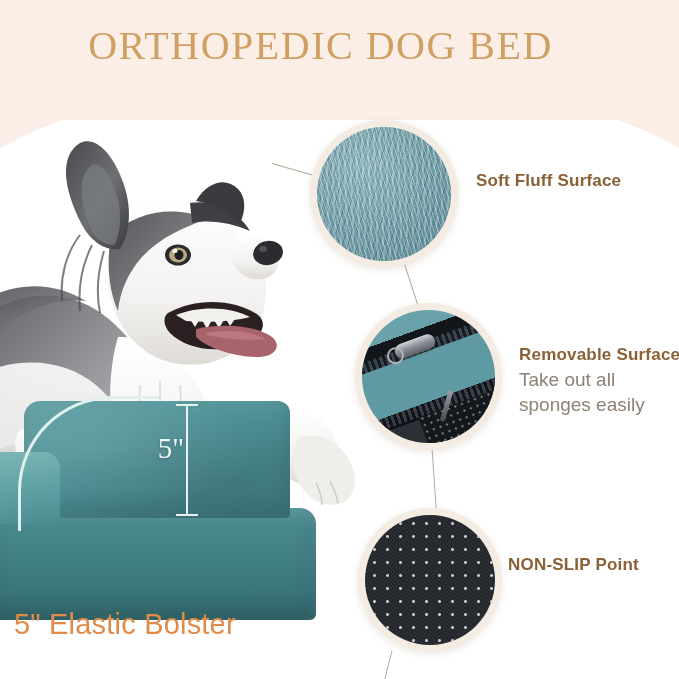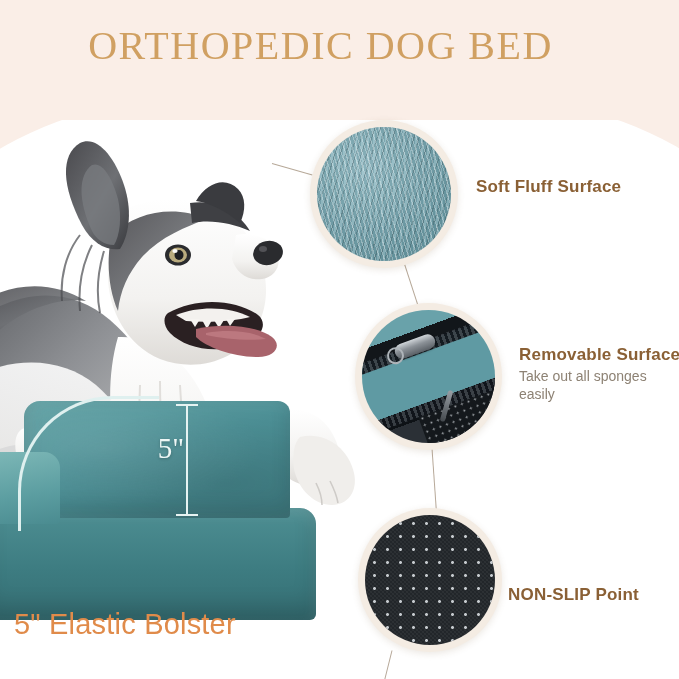--- a/index.html
+++ b/index.html
@@ -282,28 +282,28 @@
   }
   .callout .c-title {
     font-size: 17px;
     font-weight: bold;
     color: #8a6035;
     letter-spacing: 0.2px;
     white-space: nowrap;
     line-height: 1.35;
   }
   .callout .c-sub {
-    font-size: 14px;
+    font-size: 19px;
     color: #8d8274;
     line-height: 1.32;
     max-width: 170px;
   }
-  #callout-fluff  { left: 476px; top: 176px; }
+  #callout-fluff  { left: 476px; top: 170px; }
   #callout-zipper { left: 519px; top: 344px; }
-  #callout-grip   { left: 508px; top: 554px; margin-top: 30px; }
+  #callout-grip   { left: 508px; top: 554px; }
 </style>
 </head>
 <body>
 
 <div id="infographic">
 
   <div class="photo-stage"></div>
   <div class="photo-stage-bottom"></div>
 
   <div class="header-band"></div>

